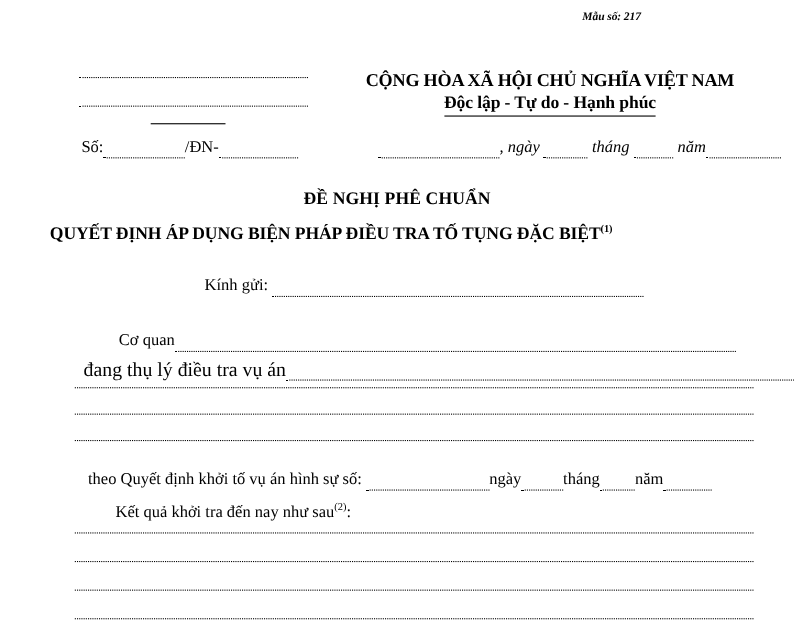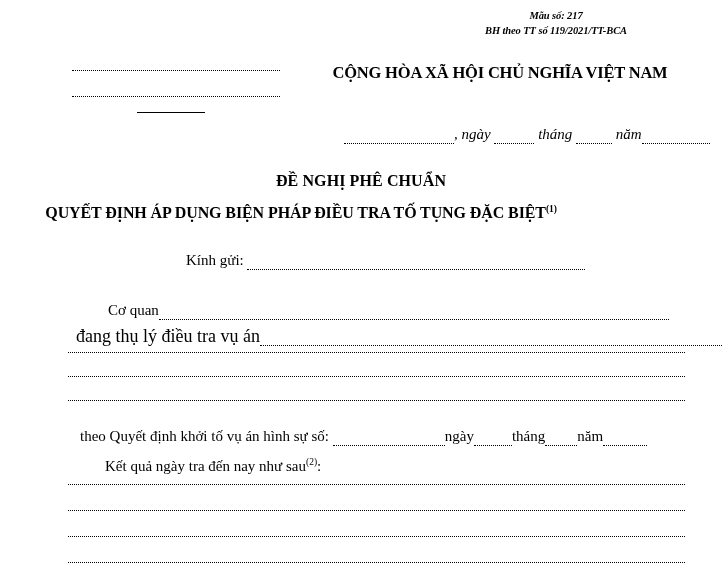--- a/index.html
+++ b/index.html
@@ -193,31 +193,34 @@
     white-space: nowrap;
   }
 </style>
 </head>
 <body style="background: rgb(255, 255, 255);">
 
 <div class="page">
 
   <div class="abs formcode">
     <div>Mẫu số: 217</div>
-    <div>BH theo TT số 119/2021/TT-BCA</div>
   </div>
 
   <div class="abs national">
     <div class="l1">CỘNG HÒA XÃ HỘI CHỦ NGHĨA VIỆT NAM</div>
+    <div><span class="l2">Độc lập - Tự do - Hạnh phúc</span></div>
   </div>
 
   <div class="abs dotline agency-line-1"></div>
   <div class="abs dotline agency-line-2"></div>
   <div class="agency-rule"></div>
 
+  <div class="abs sohieu">
+    <span>Số:</span><span class="dots dots-a"></span><span>/ĐN-</span><span class="dots dots-b"></span>
+  </div>
 
   <div class="abs dateline">
     <span class="dots d1"></span><span>,</span> <span>ngày</span> <span class="dots d2"></span> <span>tháng</span> <span class="dots d3"></span> <span>năm</span><span class="dots d4"></span>
   </div>
 
   <div class="abs title1">ĐỀ NGHỊ PHÊ CHUẨN</div>
   <div class="abs title2">
     <span>QUYẾT ĐỊNH ÁP DỤNG BIỆN PHÁP ĐIỀU TRA TỐ TỤNG ĐẶC BIỆT</span><span class="sup">(1)</span>
   </div>
 
@@ -237,21 +240,21 @@
       <div class="dotline" style="top: 352px; left: 68px; width: 617px;"></div>
       <div class="dotline" style="top: 376px; left: 68px; width: 617px;"></div>
       <div class="dotline" style="top: 400px; left: 68px; width: 617px;"></div>
     </div>
 
   <div class="abs theoqd">
     <span>theo Quyết định khởi tố vụ án hình sự số:</span> <span class="dots q1"></span><span>ngày</span><span class="dots q2"></span><span>tháng</span><span class="dots q3"></span><span>năm</span><span class="dots q4"></span>
   </div>
 
   <div class="abs ketqua">
-    <span>Kết quả ngày tra đến nay như sau</span><span class="sup-reg">(2)</span><span>:</span>
+    <span>Kết quả khởi tra đến nay như sau</span><span class="sup-reg">(2)</span><span>:</span>
   </div>
 
   <div id="bottom-lines">
       <div class="dotline" style="top: 484px; left: 68px; width: 617px;"></div>
       <div class="dotline" style="top: 510px; left: 68px; width: 617px;"></div>
       <div class="dotline" style="top: 536px; left: 68px; width: 617px;"></div>
       <div class="dotline" style="top: 562px; left: 68px; width: 617px;"></div>
     </div>
 
 </div>

